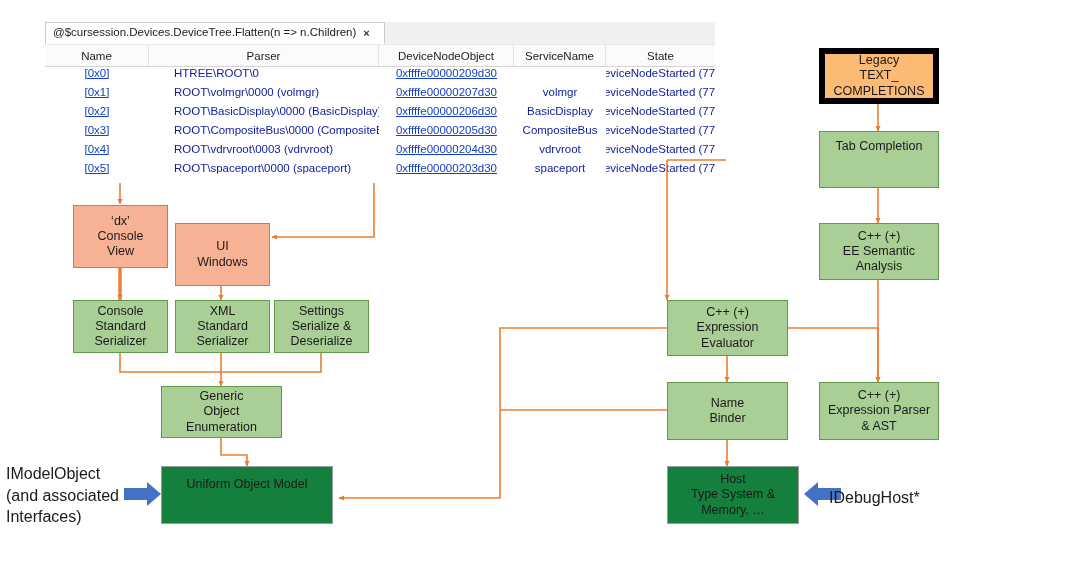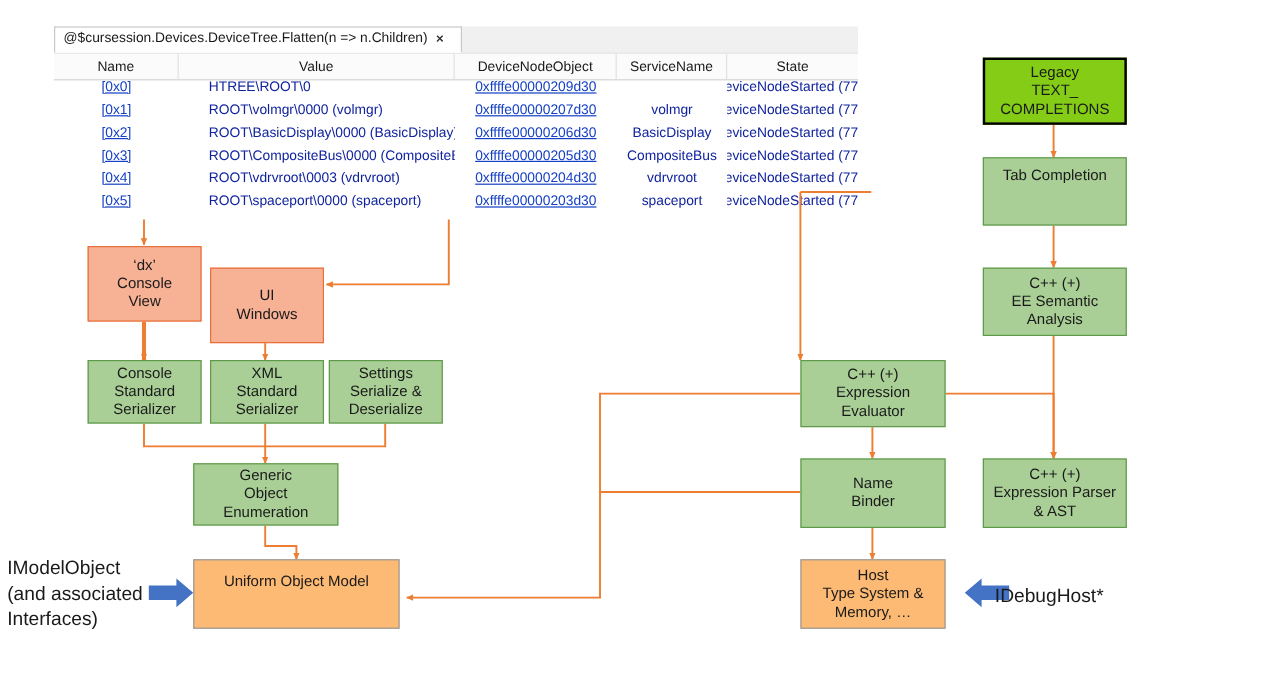--- a/index.html
+++ b/index.html
@@ -64,22 +64,22 @@
   
   .box{
     position:absolute;box-sizing:border-box;
     display:flex;align-items:center;justify-content:center;
     text-align:center;
     font-size:12.5px;color:#1a1a1a;line-height:1.22;
     padding:2px 3px;
   }
   .box-orange{background:#f7b195;border:1px solid #e8713b;}
   .box-green {background:#a9cf96;border:1px solid #5f9a4b;}
-  .box-blue  {background:#84cc16;border:2px solid #000000;}
-  .box-grey  {background:#fdba74;border:1px solid #9a9a9a;}
+  .box-blue  {background:#fdba74;border:6px solid #000000;}
+  .box-grey  {background:#15803d;border:1px solid #9a9a9a;}
 
   .caption{
     position:absolute;font-size:16px;color:#1a1a1a;line-height:1.35;
     white-space:pre-line;
   }
 
   svg.arrows{position:absolute;left:0;top:0;width:1073px;height:562px;pointer-events:none;}
 </style>
 </head>
 <body>
@@ -91,21 +91,21 @@
     <div class="tabstrip">
       <div class="tab" style="width: 340px;">
         <span class="tab-label">@$cursession.Devices.DeviceTree.Flatten(n =&gt; n.Children)</span>
         <span class="tab-close">×</span>
       </div>
     </div>
 
     <div class="grid">
       <div class="grid-header">
         <div class="cell c-name">Name</div>
-        <div class="cell c-value" style="justify-content:center;padding-left:0;">Value</div>
+        <div class="cell c-value" style="justify-content:center;padding-left:0;">Parser</div>
         <div class="cell c-dno">DeviceNodeObject</div>
         <div class="cell c-svc">ServiceName</div>
         <div class="cell c-state">State</div>
       </div>
 
       <div class="grid-row">
         <div class="cell c-name">
             <span class="lnk">[0x0]</span>
           </div>
         <div class="cell c-value">HTREE\ROOT\0</div>
@@ -258,21 +258,21 @@
 Expression
 Evaluator</div>
 
   <div class="box box-green" style="left: 819px; top: 382px; width: 120px; height: 58px; white-space: pre-line;">C++ (+)
 Expression Parser
 &amp; AST</div>
 
   <div class="box box-green" style="left: 667px; top: 382px; width: 121px; height: 58px; white-space: pre-line;">Name
 Binder</div>
 
-  <div class="box box-grey" style="left: 667px; top: 466px; width: 121px; height: 58px; white-space: pre-line;">Host
+  <div class="box box-grey" style="left: 667px; top: 466px; width: 132px; height: 58px; white-space: pre-line;">Host
 Type System &amp;
 Memory, …</div>
 
   <div class="caption" style="left: 6px; top: 463px; white-space: pre-line;">IModelObject
 (and associated
 Interfaces)</div>
 
   <svg class="arrows" viewBox="0 0 1073 562" xmlns="http://www.w3.org/2000/svg">
     <g fill="#4472c4">
       <path d="M124,488 L147,488 L147,482 L161,494 L147,506 L147,500 L124,500 z"></path>

